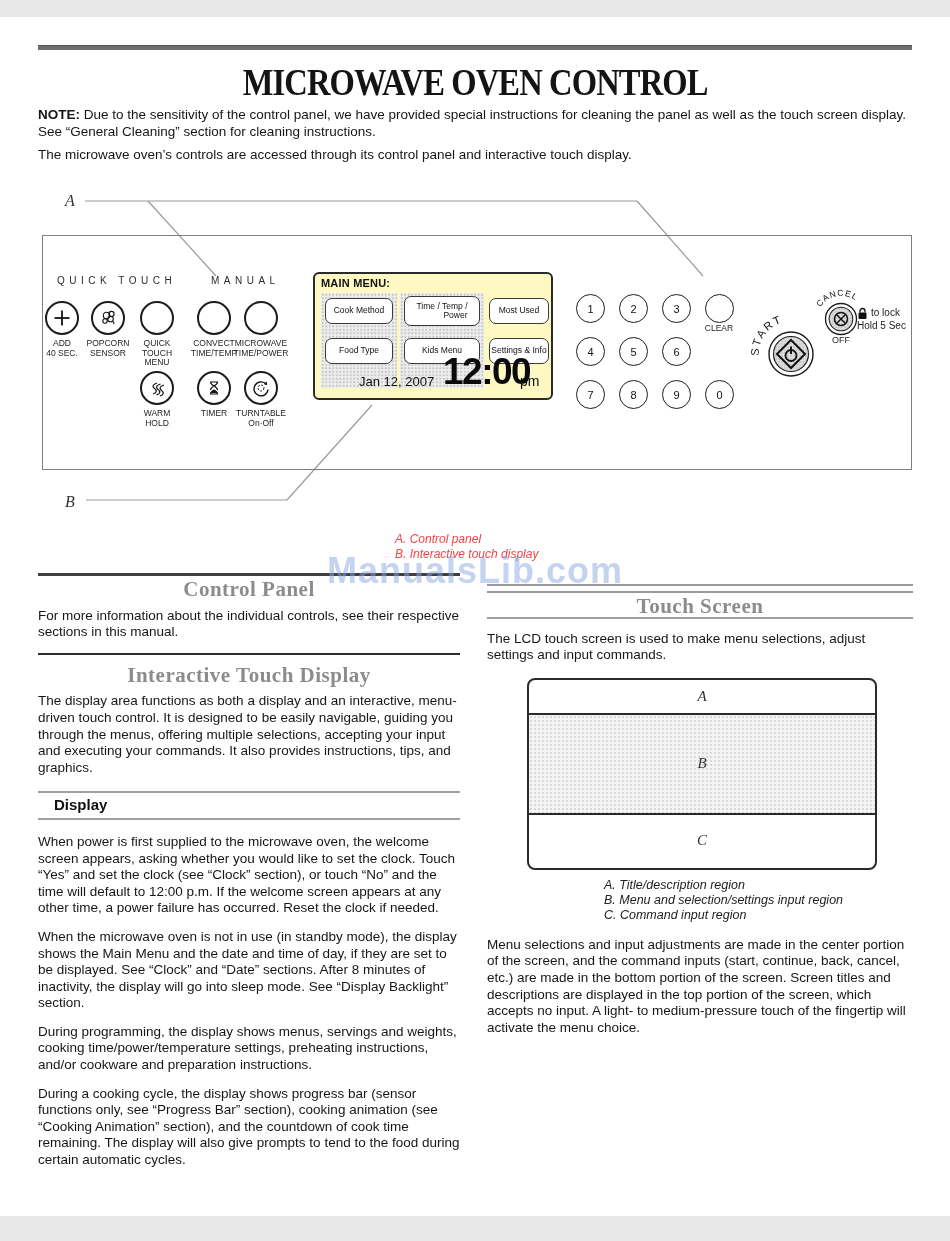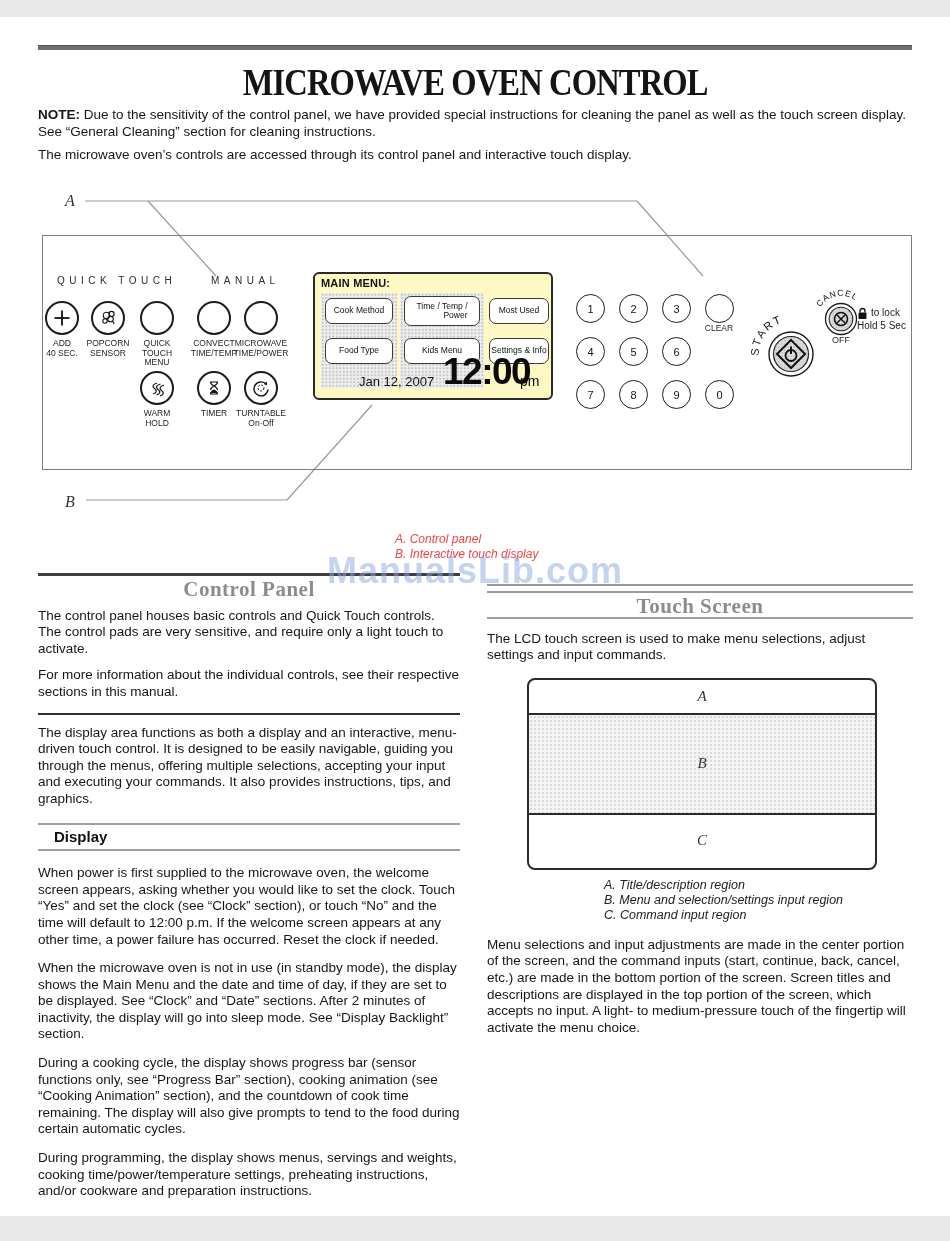--- a/index.html
+++ b/index.html
@@ -268,31 +268,31 @@
   </div>
 
   <div id="panel-caption">
     <div>A. Control panel</div>
     <div>B. Interactive touch display</div>
   </div>
 
   <div id="col-left" class="col">
     <div class="rule-dark"></div>
     <div class="serif-head">Control Panel</div>
-    <p>The control panel houses basic controls and Quick Touch controls. The control pads are very sensitive, and require only a light touch to activate.</p>
     <p>For more information about the individual controls, see their respective sections in this manual.</p>
     <div class="rule-thin-dark" style="margin-top:12px;"></div>
+    <div class="serif-head" style="margin-top:12px;">Interactive Touch Display</div>
     <p>The display area functions as both a display and an interactive, menu-driven touch control. It is designed to be easily navigable, guiding you through the menus, offering multiple selections, accepting your input and executing your commands. It also provides instructions, tips, and graphics.</p>
     <div class="rule-gray" style="margin-top:15px;"></div>
     <div class="sub-head">Display</div>
     <div class="rule-gray"></div>
     <p style="margin-top:14px;">When power is first supplied to the microwave oven, the welcome screen appears, asking whether you would like to set the clock. Touch “Yes” and set the clock (see “Clock” section), or touch “No” and the time will default to 12:00 p.m. If the welcome screen appears at any other time, a power failure has occurred. Reset the clock if needed.</p>
-    <p style="margin-top:12px;">When the microwave oven is not in use (in standby mode), the display shows the Main Menu and the date and time of day, if they are set to be displayed. See “Clock” and “Date” sections. After 2 minutes of inactivity, the display will go into sleep mode. See “Display Backlight” section.</p>
+    <p style="margin-top:12px;">When the microwave oven is not in use (in standby mode), the display shows the Main Menu and the date and time of day, if they are set to be displayed. See “Clock” and “Date” sections. After 8 minutes of inactivity, the display will go into sleep mode. See “Display Backlight” section.</p>
+    <p style="margin-top:12px;">During programming, the display shows menus, servings and weights, cooking time/power/temperature settings, preheating instructions, and/or cookware and preparation instructions.</p>
     <p style="margin-top:12px;">During a cooking cycle, the display shows progress bar (sensor functions only, see “Progress Bar” section), cooking animation (see “Cooking Animation” section), and the countdown of cook time remaining. The display will also give prompts to tend to the food during certain automatic cycles.</p>
-    <p style="margin-top:12px;">During programming, the display shows menus, servings and weights, cooking time/power/temperature settings, preheating instructions, and/or cookware and preparation instructions.</p>
   </div>
 
   <div id="col-right" class="col">
     <div class="rule-double-gray" style="margin-top:11px;"></div>
     <div class="serif-head">Touch Screen</div>
     <div class="rule-gray"></div>
     <p style="margin-top:12px;">The LCD touch screen is used to make menu selections, adjust settings and input commands.</p>
 
     <div id="ts-diagram">
       <div id="ts-a" class="ts-row">A</div>

